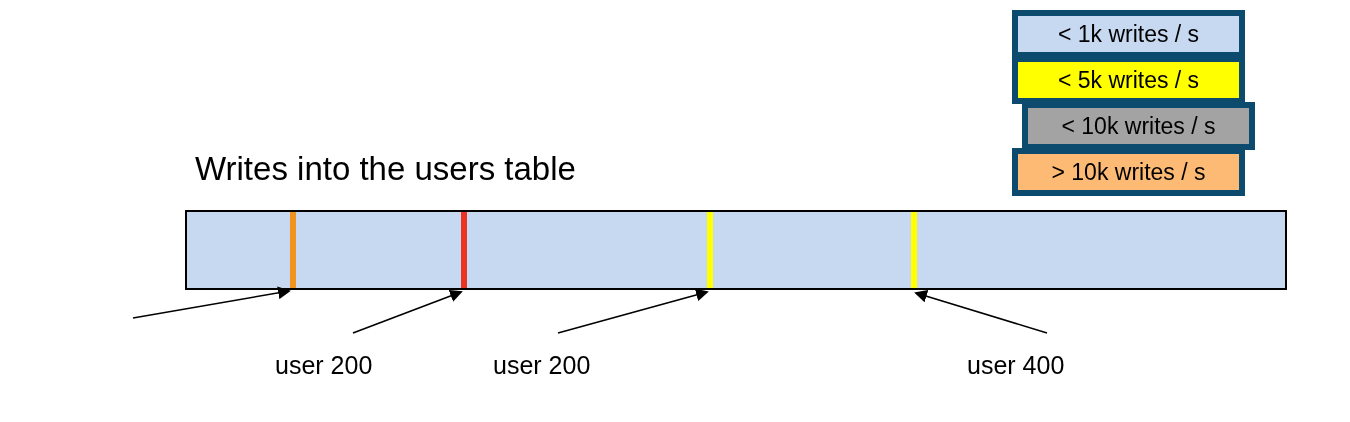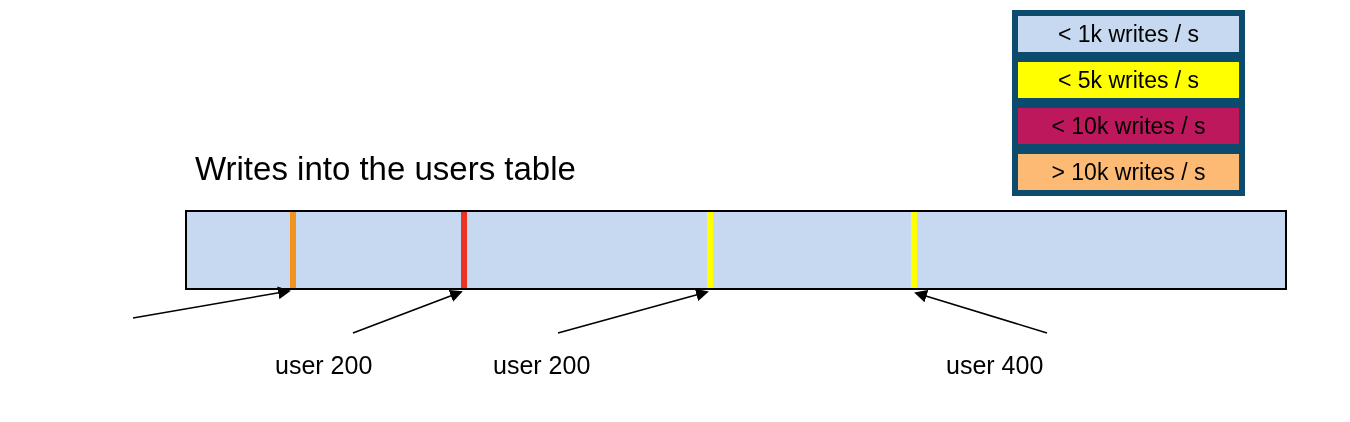--- a/index.html
+++ b/index.html
@@ -62,37 +62,37 @@
   }
   
   .user-label {
     position: absolute;
     font-size: 25px;
     white-space: nowrap;
   }
   .ul0 { left: 52px;  top: 335px; }
   .ul1 { left: 275px; top: 351px; }
   .ul2 { left: 493px; top: 351px; }
-  .ul3 { left: 946px; top: 351px; }
+  .ul3 { left: 967px; top: 351px; }
 </style>
 </head>
 <body>
 
 <div class="canvas">
 
   <div class="title">Writes into the users table</div>
 
   <div class="legend">
     <div class="legend-row" style="background-color: rgb(198, 217, 240);">
       <span>&lt; 1k writes / s</span>
     </div>
     <div class="legend-row" style="background-color: rgb(255, 255, 0); text-align: right;">
       <span>&lt; 5k writes / s</span>
     </div>
-    <div class="legend-row" style="background-color: #be185d;">
+    <div class="legend-row" style="background-color: #a3a3a3; margin-left: 10px;">
       <span>&lt; 10k writes / s</span>
     </div>
     <div class="legend-row" style="background-color: #fdba74;">
       <span>&gt; 10k writes / s</span>
     </div>
   </div>
 
   <div class="bar" style="background-color: rgb(198, 217, 240);">
     <div class="marker m0" style="background-color: rgb(240, 148, 31);"></div>
     <div class="marker m1" style="background-color: rgb(234, 51, 35);"></div>

